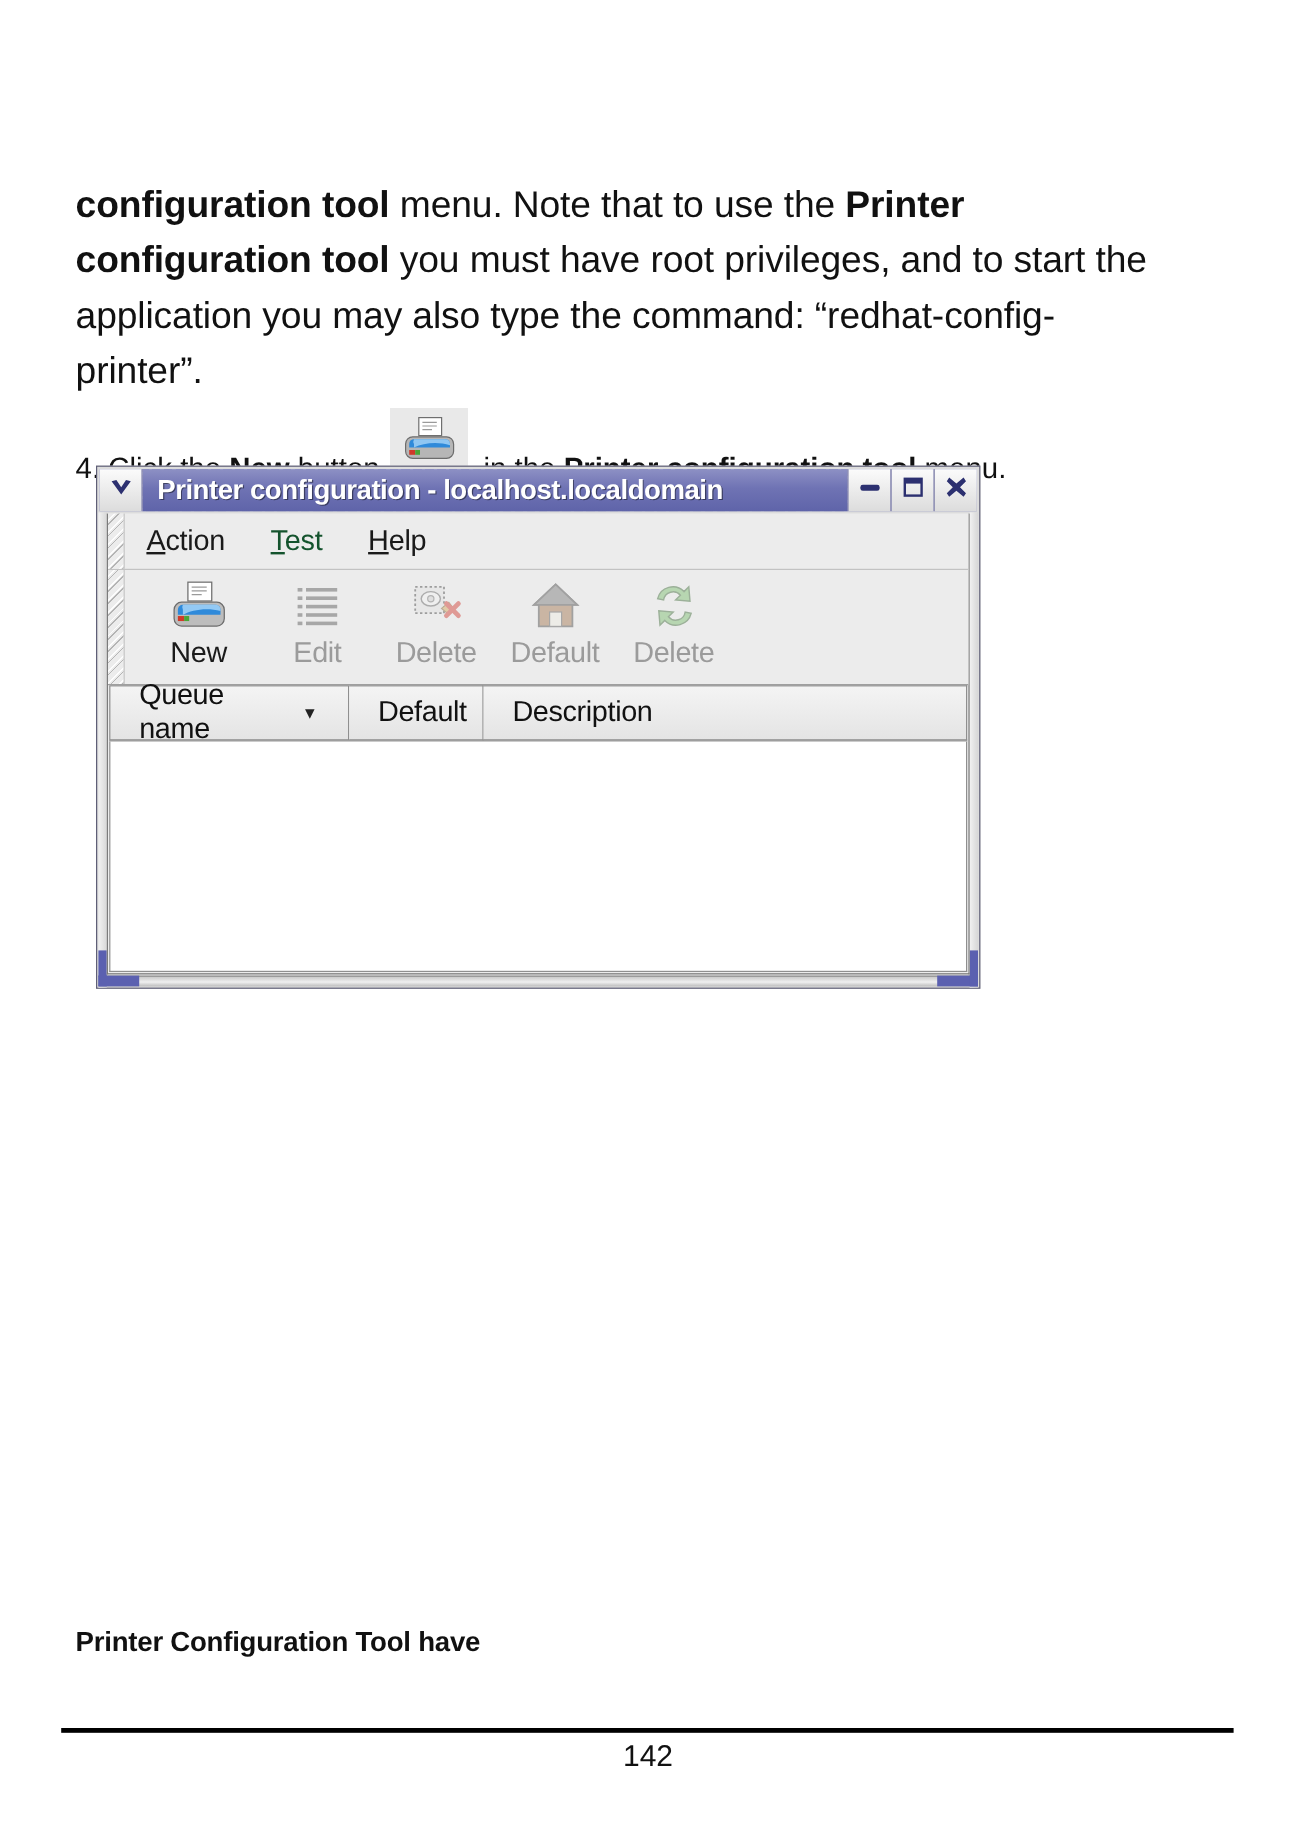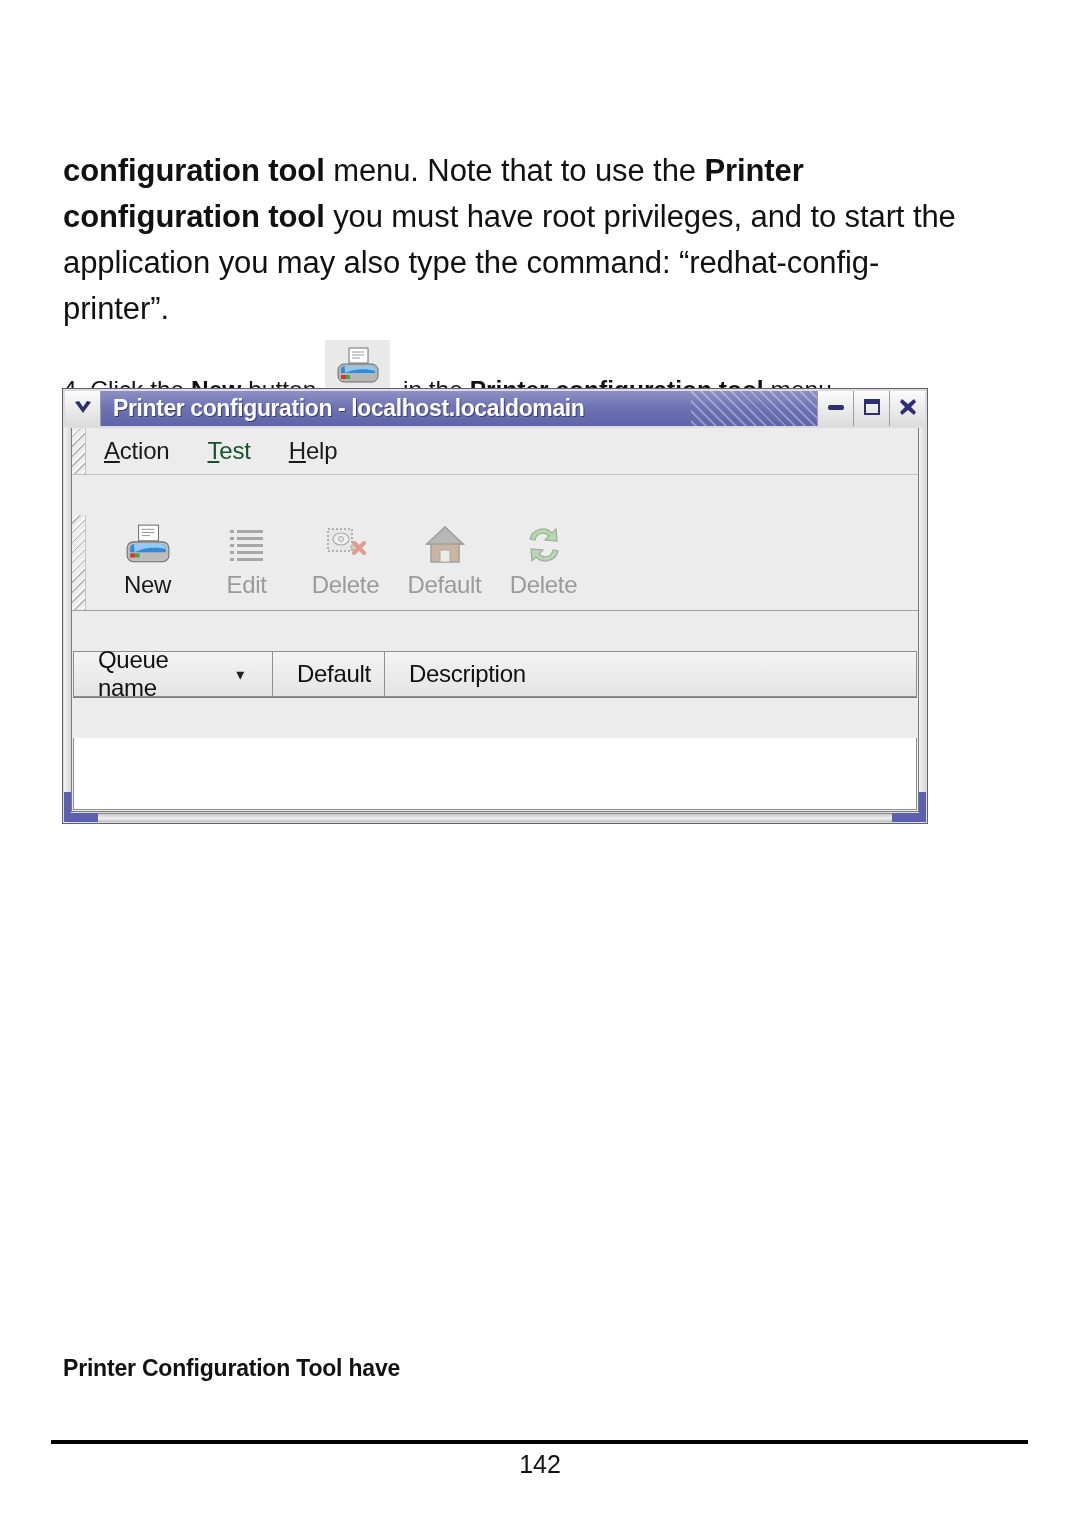--- a/index.html
+++ b/index.html
@@ -71,23 +71,23 @@
     text-align: center;
     font-size: 21px;
     line-height: 22px;
     color: #1a1a1a;
     font-family: "Liberation Sans", sans-serif;
   }
 
   
   .win-shot {
     position: absolute;
-    left: 62px;
+    left: 80px;
     top: 388px;
-    width: 866px;
+    width: 737px;
     height: 436px;
     text-decoration: underline;
   }
   
   .win-frame {
     position: absolute;
     inset: 0;
     background: #dcdcdc;
     border: 1px solid #5f5f77;
     box-sizing: border-box;
@@ -188,21 +188,20 @@
   
   .client {
     position: absolute;
     left: 8px; top: 39px; right: 8px; bottom: 11px;
     background: #ececec;
     border: 1px solid #7b7b7b;
     border-top: none;
     box-sizing: border-box;
     display: flex;
     flex-direction: column;
-    gap: 40px;
   }
 
   .handle {
     width: 14px;
     flex: 0 0 14px;
     background:
       repeating-linear-gradient(-45deg,
         #b4b4b4 0 1px,
         #ececec 1px 2px,
         #fdfdfd 2px 3px,

